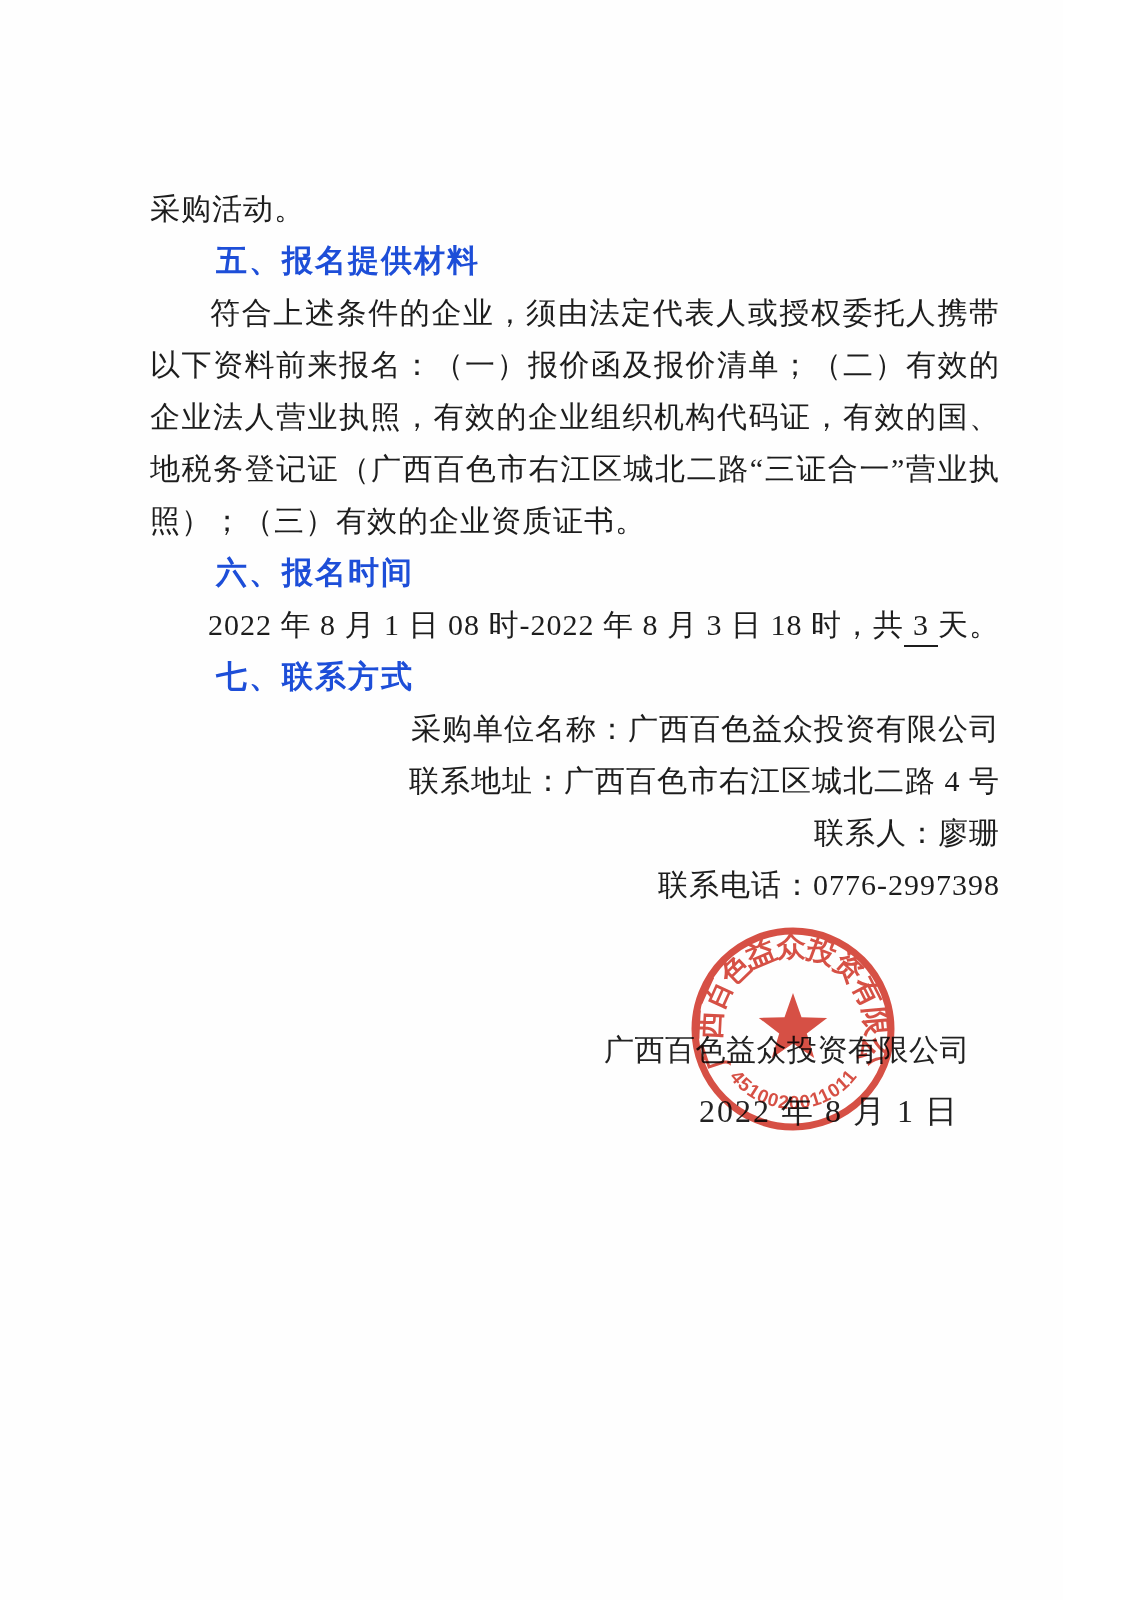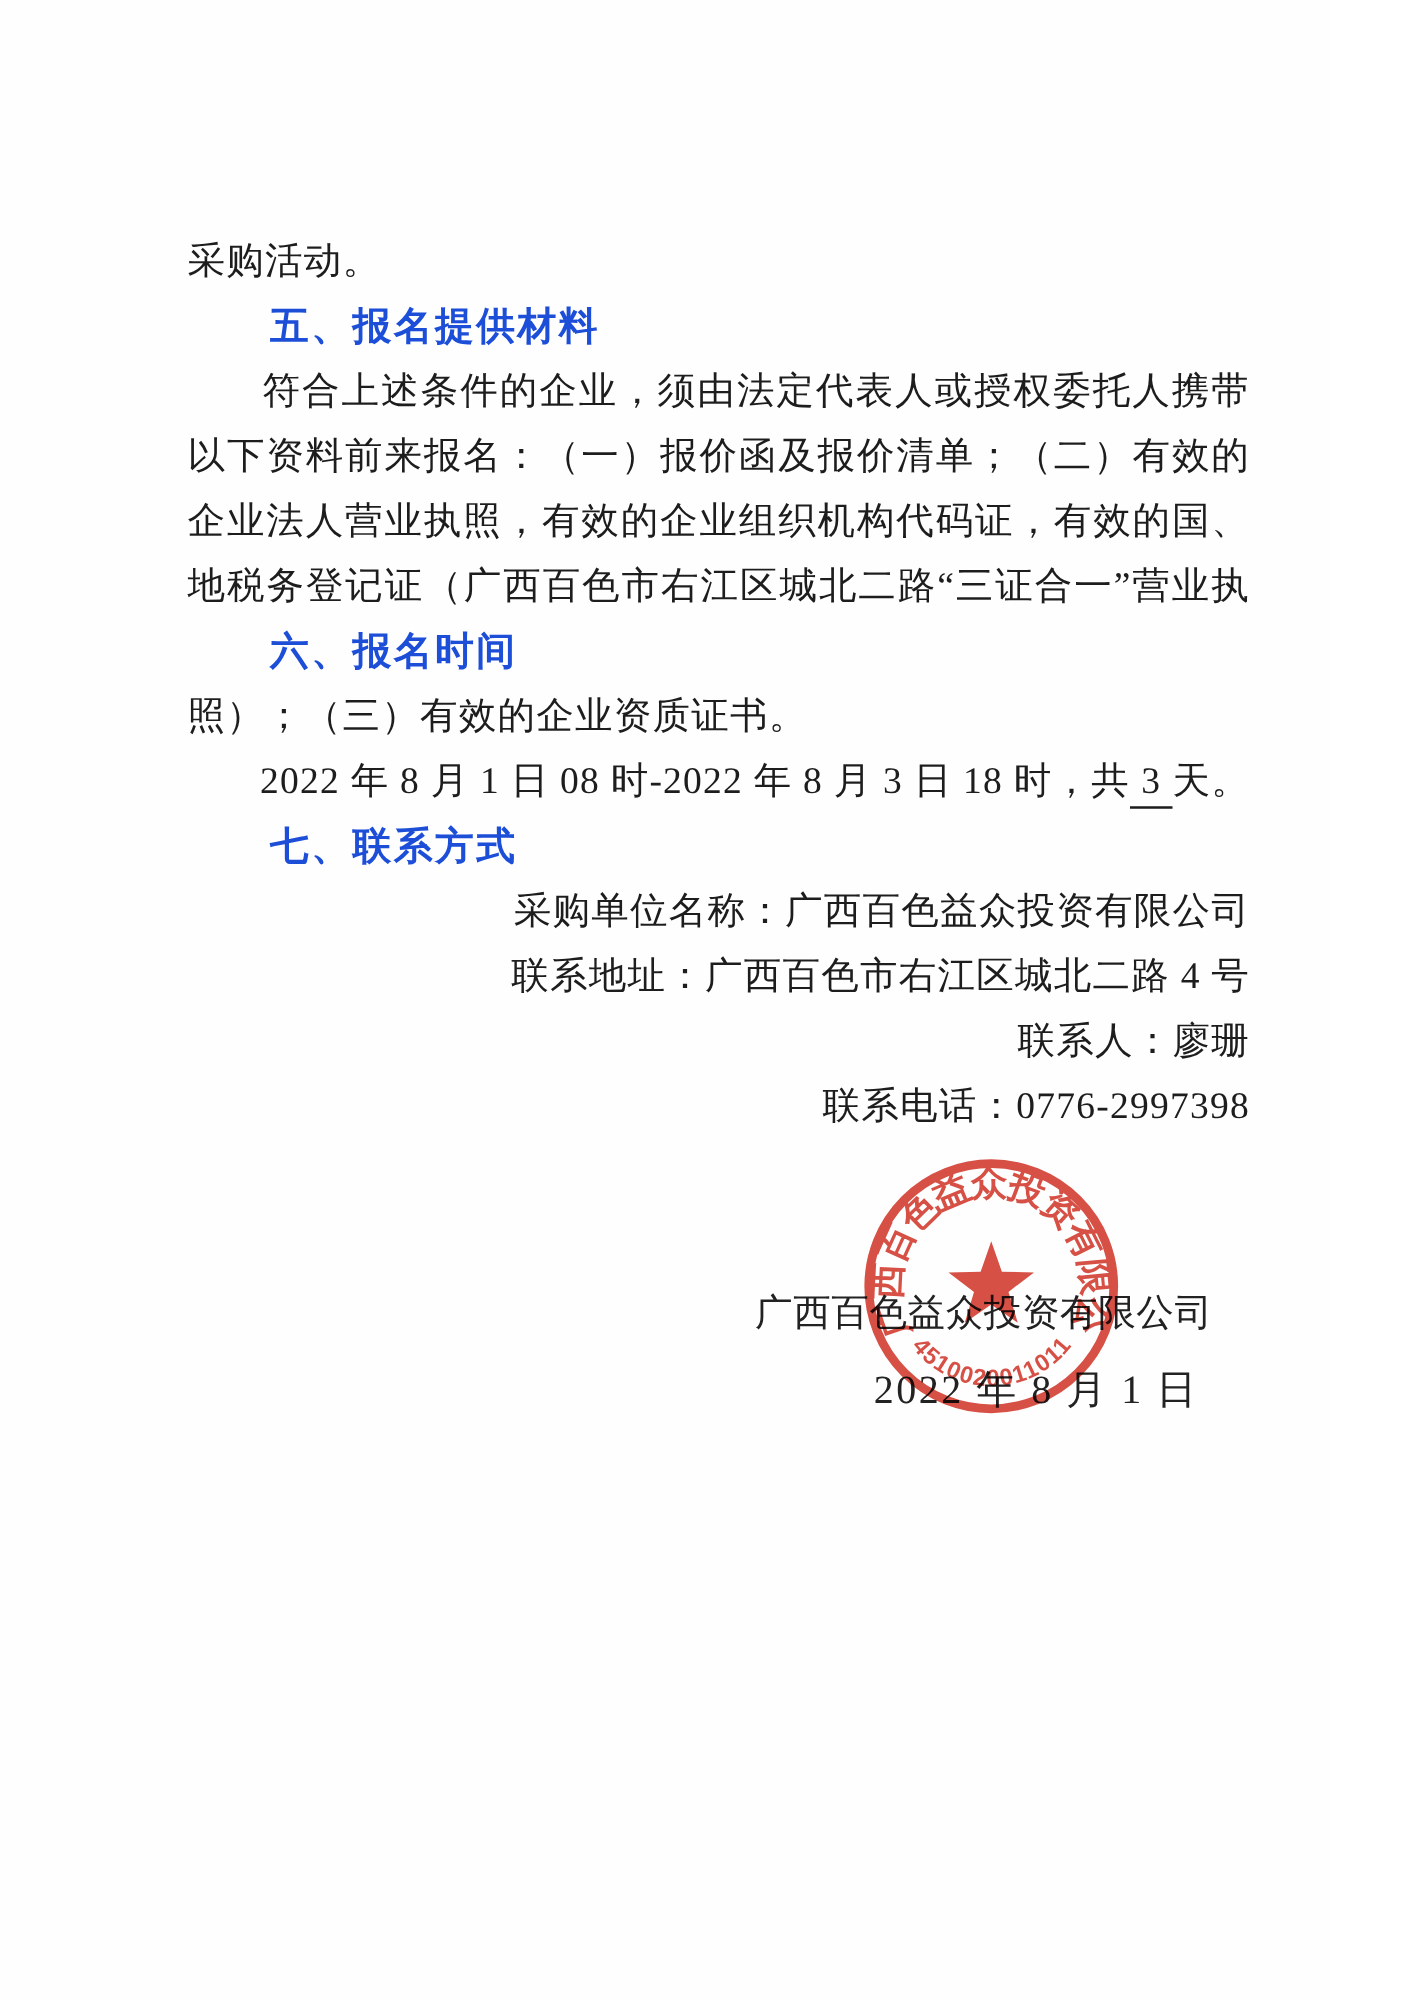--- a/index.html
+++ b/index.html
@@ -67,23 +67,23 @@
 
   <div class="content">
     <div class="line">采购活动。</div>
 
     <div class="line heading">五、报名提供材料</div>
 
     <div class="line para-line first">符合上述条件的企业，须由法定代表人或授权委托人携带</div>
     <div class="line para-line">以下资料前来报名：（一）报价函及报价清单；（二）有效的</div>
     <div class="line para-line">企业法人营业执照，有效的企业组织机构代码证，有效的国、</div>
     <div class="line para-line">地税务登记证（广西百色市右江区城北二路“三证合一”营业执</div>
+    <div class="line para-line last">照）；（三）有效的企业资质证书。</div>
+
     <div class="line heading">六、报名时间</div>
-
-    <div class="line para-line last">照）；（三）有效的企业资质证书。</div>
 
     <div class="line indent"><span>2022 年 8 月 1 日 08 时-2022 年 8 月 3 日 18 时，共</span><span class="days-underline">3</span><span>天。</span></div>
 
     <div class="line heading">七、联系方式</div>
 
     <div class="line indent">采购单位名称：广西百色益众投资有限公司</div>
     <div class="line indent">联系地址：广西百色市右江区城北二路 4 号</div>
     <div class="line indent">联系人：廖珊</div>
     <div class="line indent">联系电话：0776-2997398</div>
   </div>

